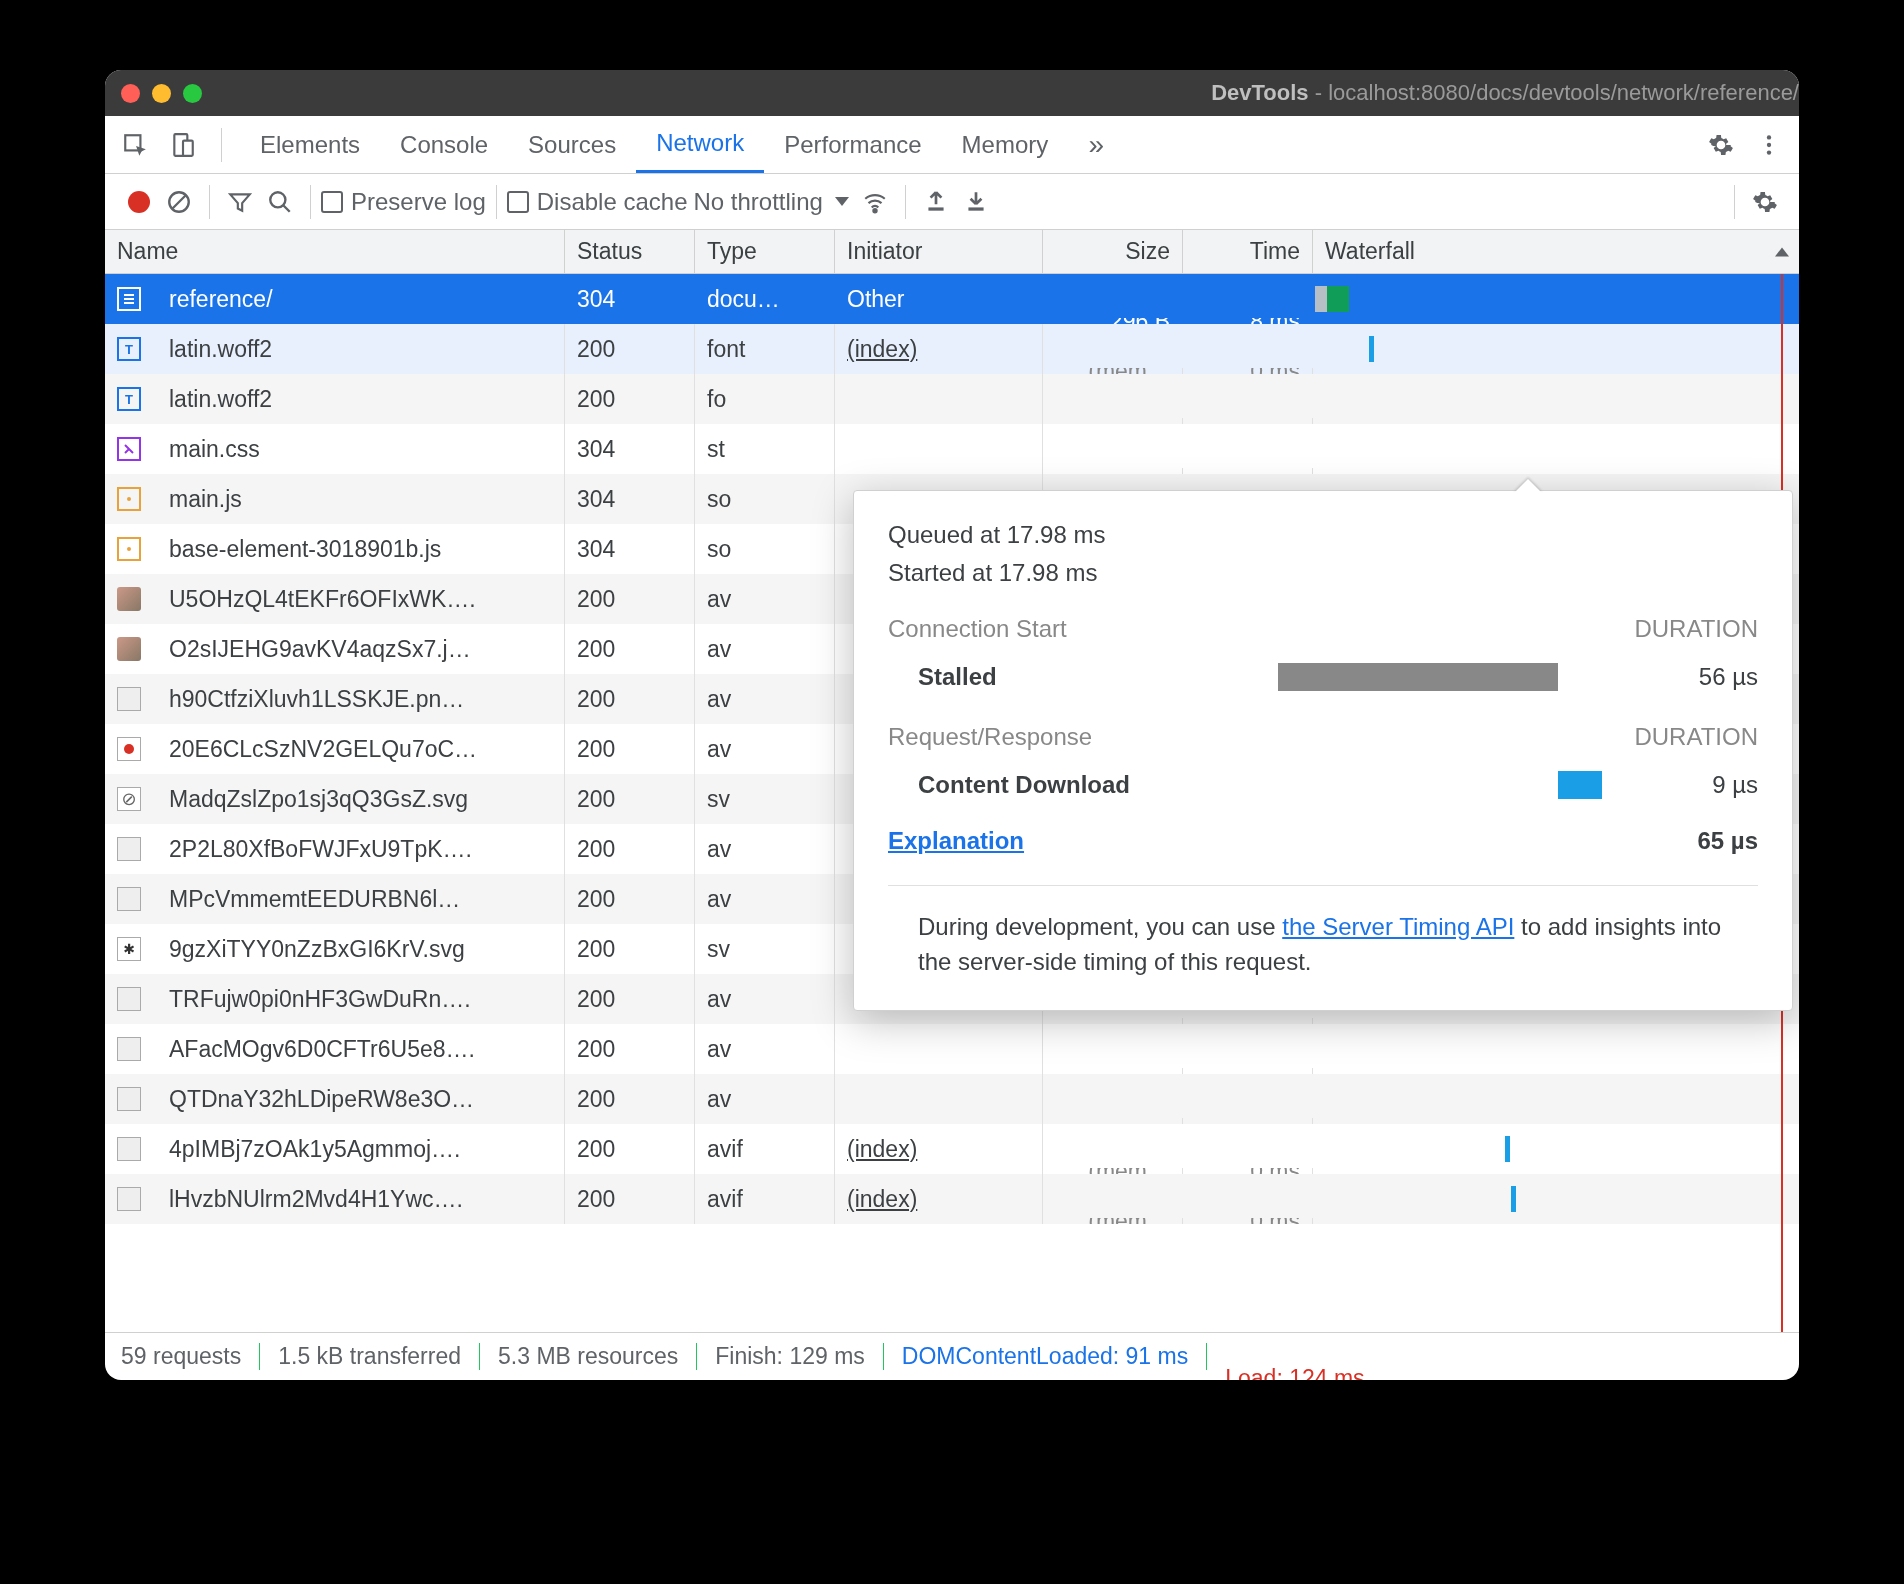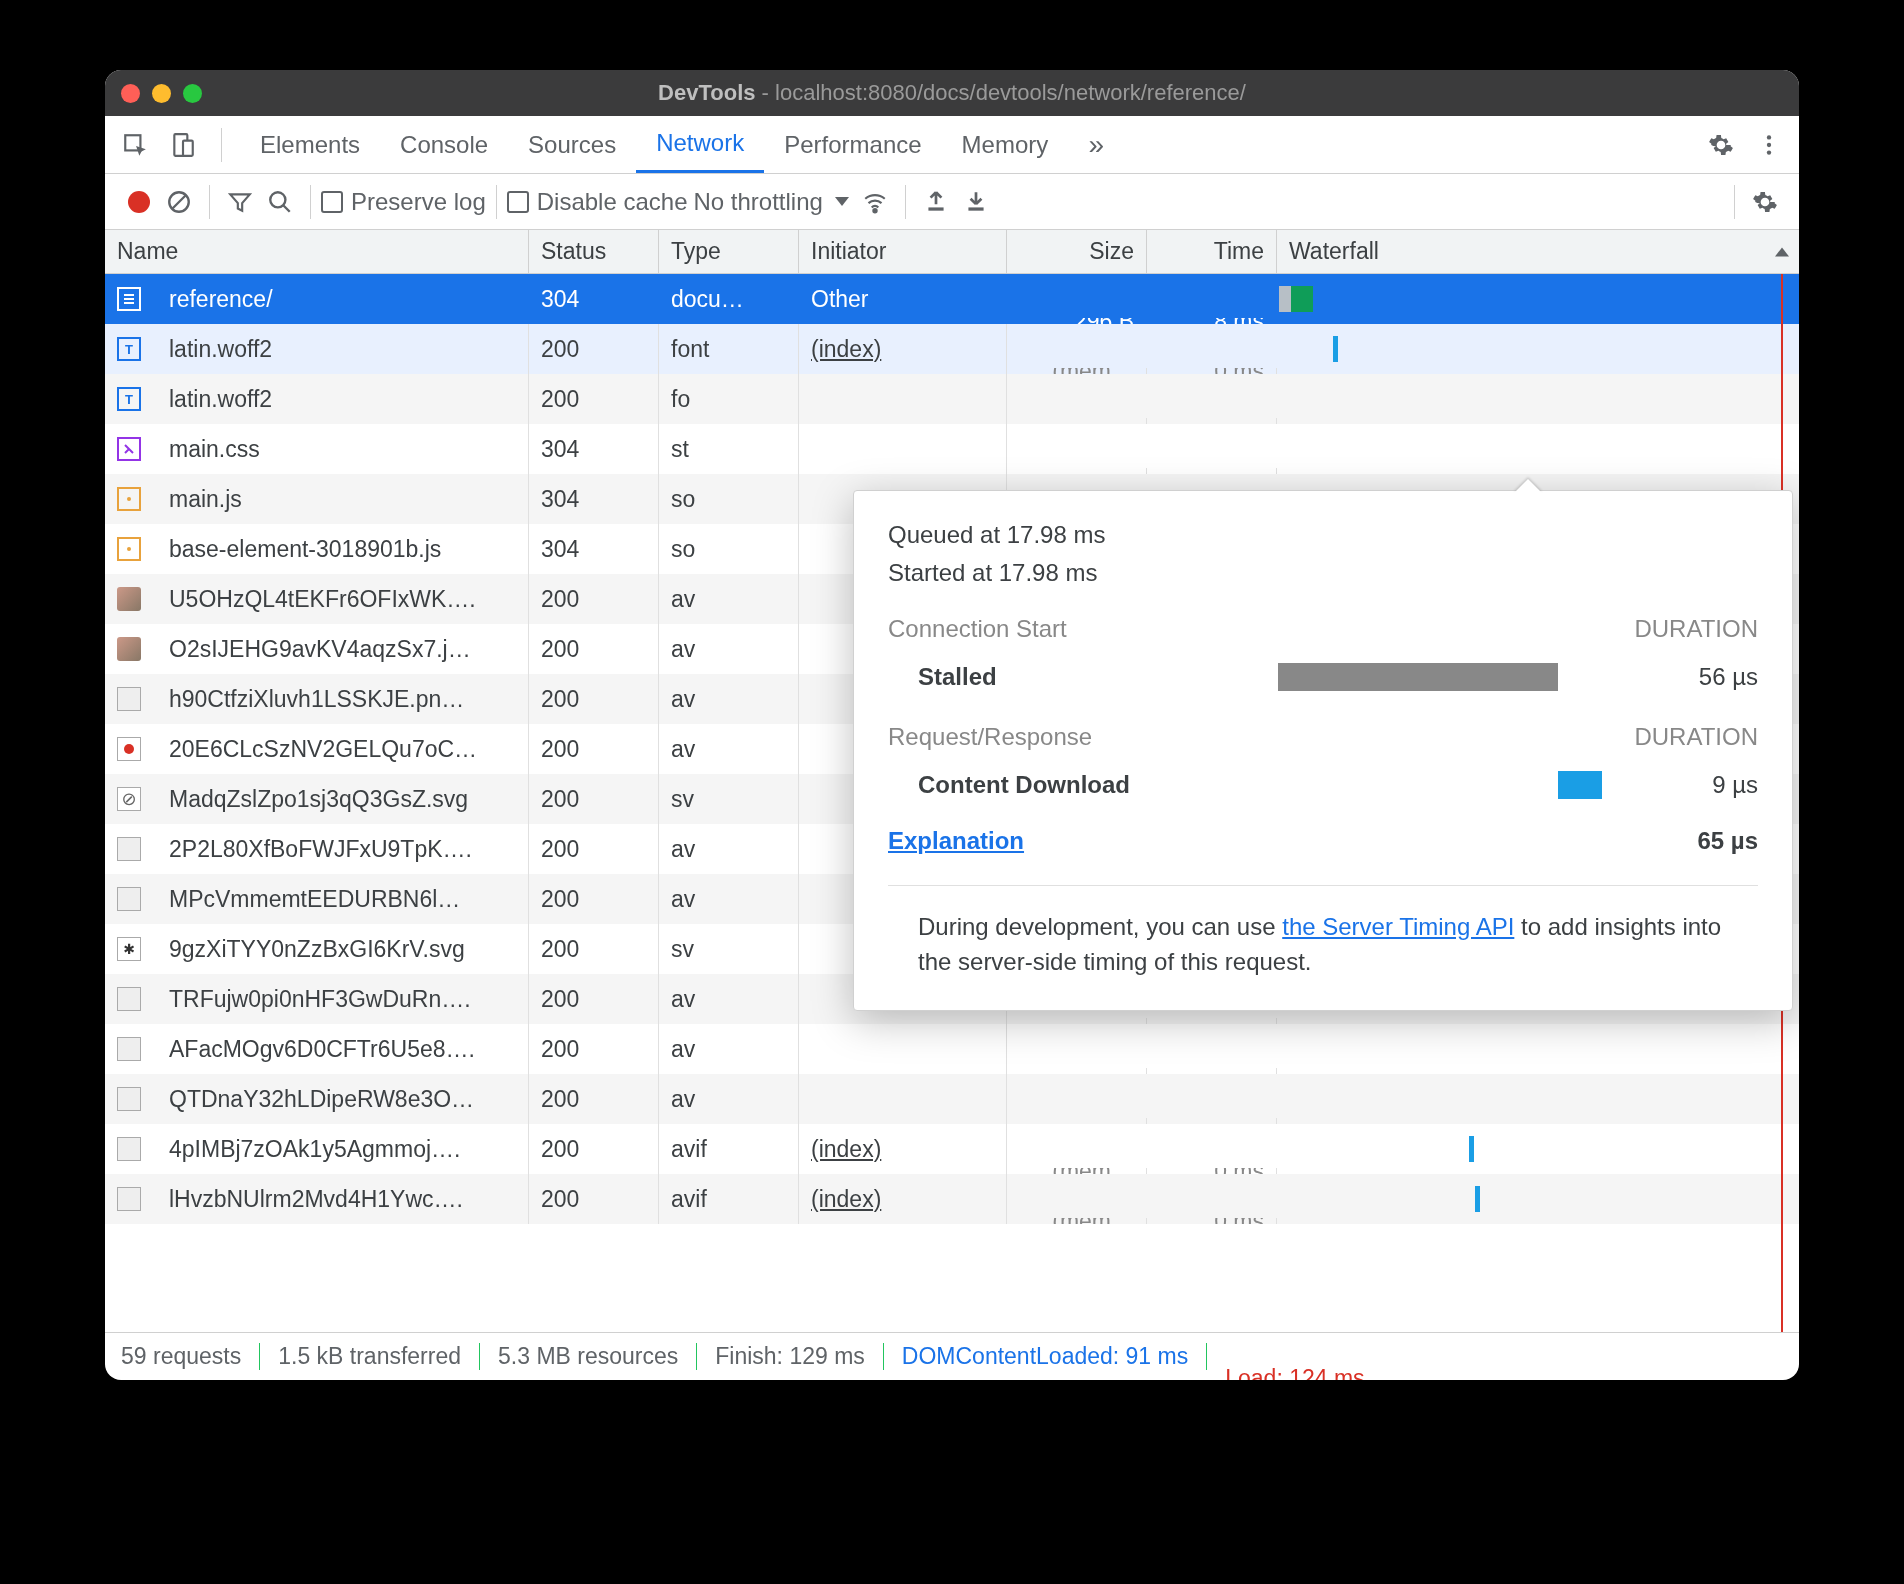--- a/index.html
+++ b/index.html
@@ -21,21 +21,21 @@
     padding: 0 16px;
     color: #bfbfbf;
     font-size: 22px;
     position: relative;
   }
   .traffic { display: flex; gap: 12px; }
   .traffic .dot { width: 19px; height: 19px; border-radius: 50%; }
   .dot.red { background: #ff5f57; }
   .dot.yellow { background: #febc2e; }
   .dot.green { background: #28c840; }
-  .titlebar .title { position: absolute; left: 0; right: 0; text-align: center; font-weight: 600; pointer-events: none; }
+  .titlebar .title { position: absolute; left: 0; right: 0; text-align: right; font-weight: 600; pointer-events: none; }
   .titlebar .title .muted { color: #9a9a9a; font-weight: 500; }
 
   .tabbar {
     height: 58px;
     border-bottom: 1px solid #d0d0d0;
     display: flex; align-items: center;
     font-size: 24px;
     color: #5f6367;
     padding: 0 10px;
     gap: 8px;
@@ -85,21 +85,21 @@
     position: relative;
   }
   .th.sort::after {
     content: "";
     position: absolute; right: 10px; top: 50%; transform: translateY(-50%);
     width: 0; height: 0;
     border-left: 7px solid transparent; border-right: 7px solid transparent;
     border-bottom: 9px solid #5f6367;
   }
 
-  .col-name { width: 424px; }
+  .col-name { width: 460px; }
   .col-status { width: 130px; }
   .col-type { width: 140px; }
   .col-init { width: 208px; }
   .col-size { width: 140px; text-align: right; justify-content: flex-end; }
   .col-time { width: 130px; text-align: right; justify-content: flex-end; }
   .col-wf { flex: 1; border-right: none; position: relative; }
 
   .rows { flex: 1; overflow: hidden; position: relative; }
   .row {
     height: 50px;

